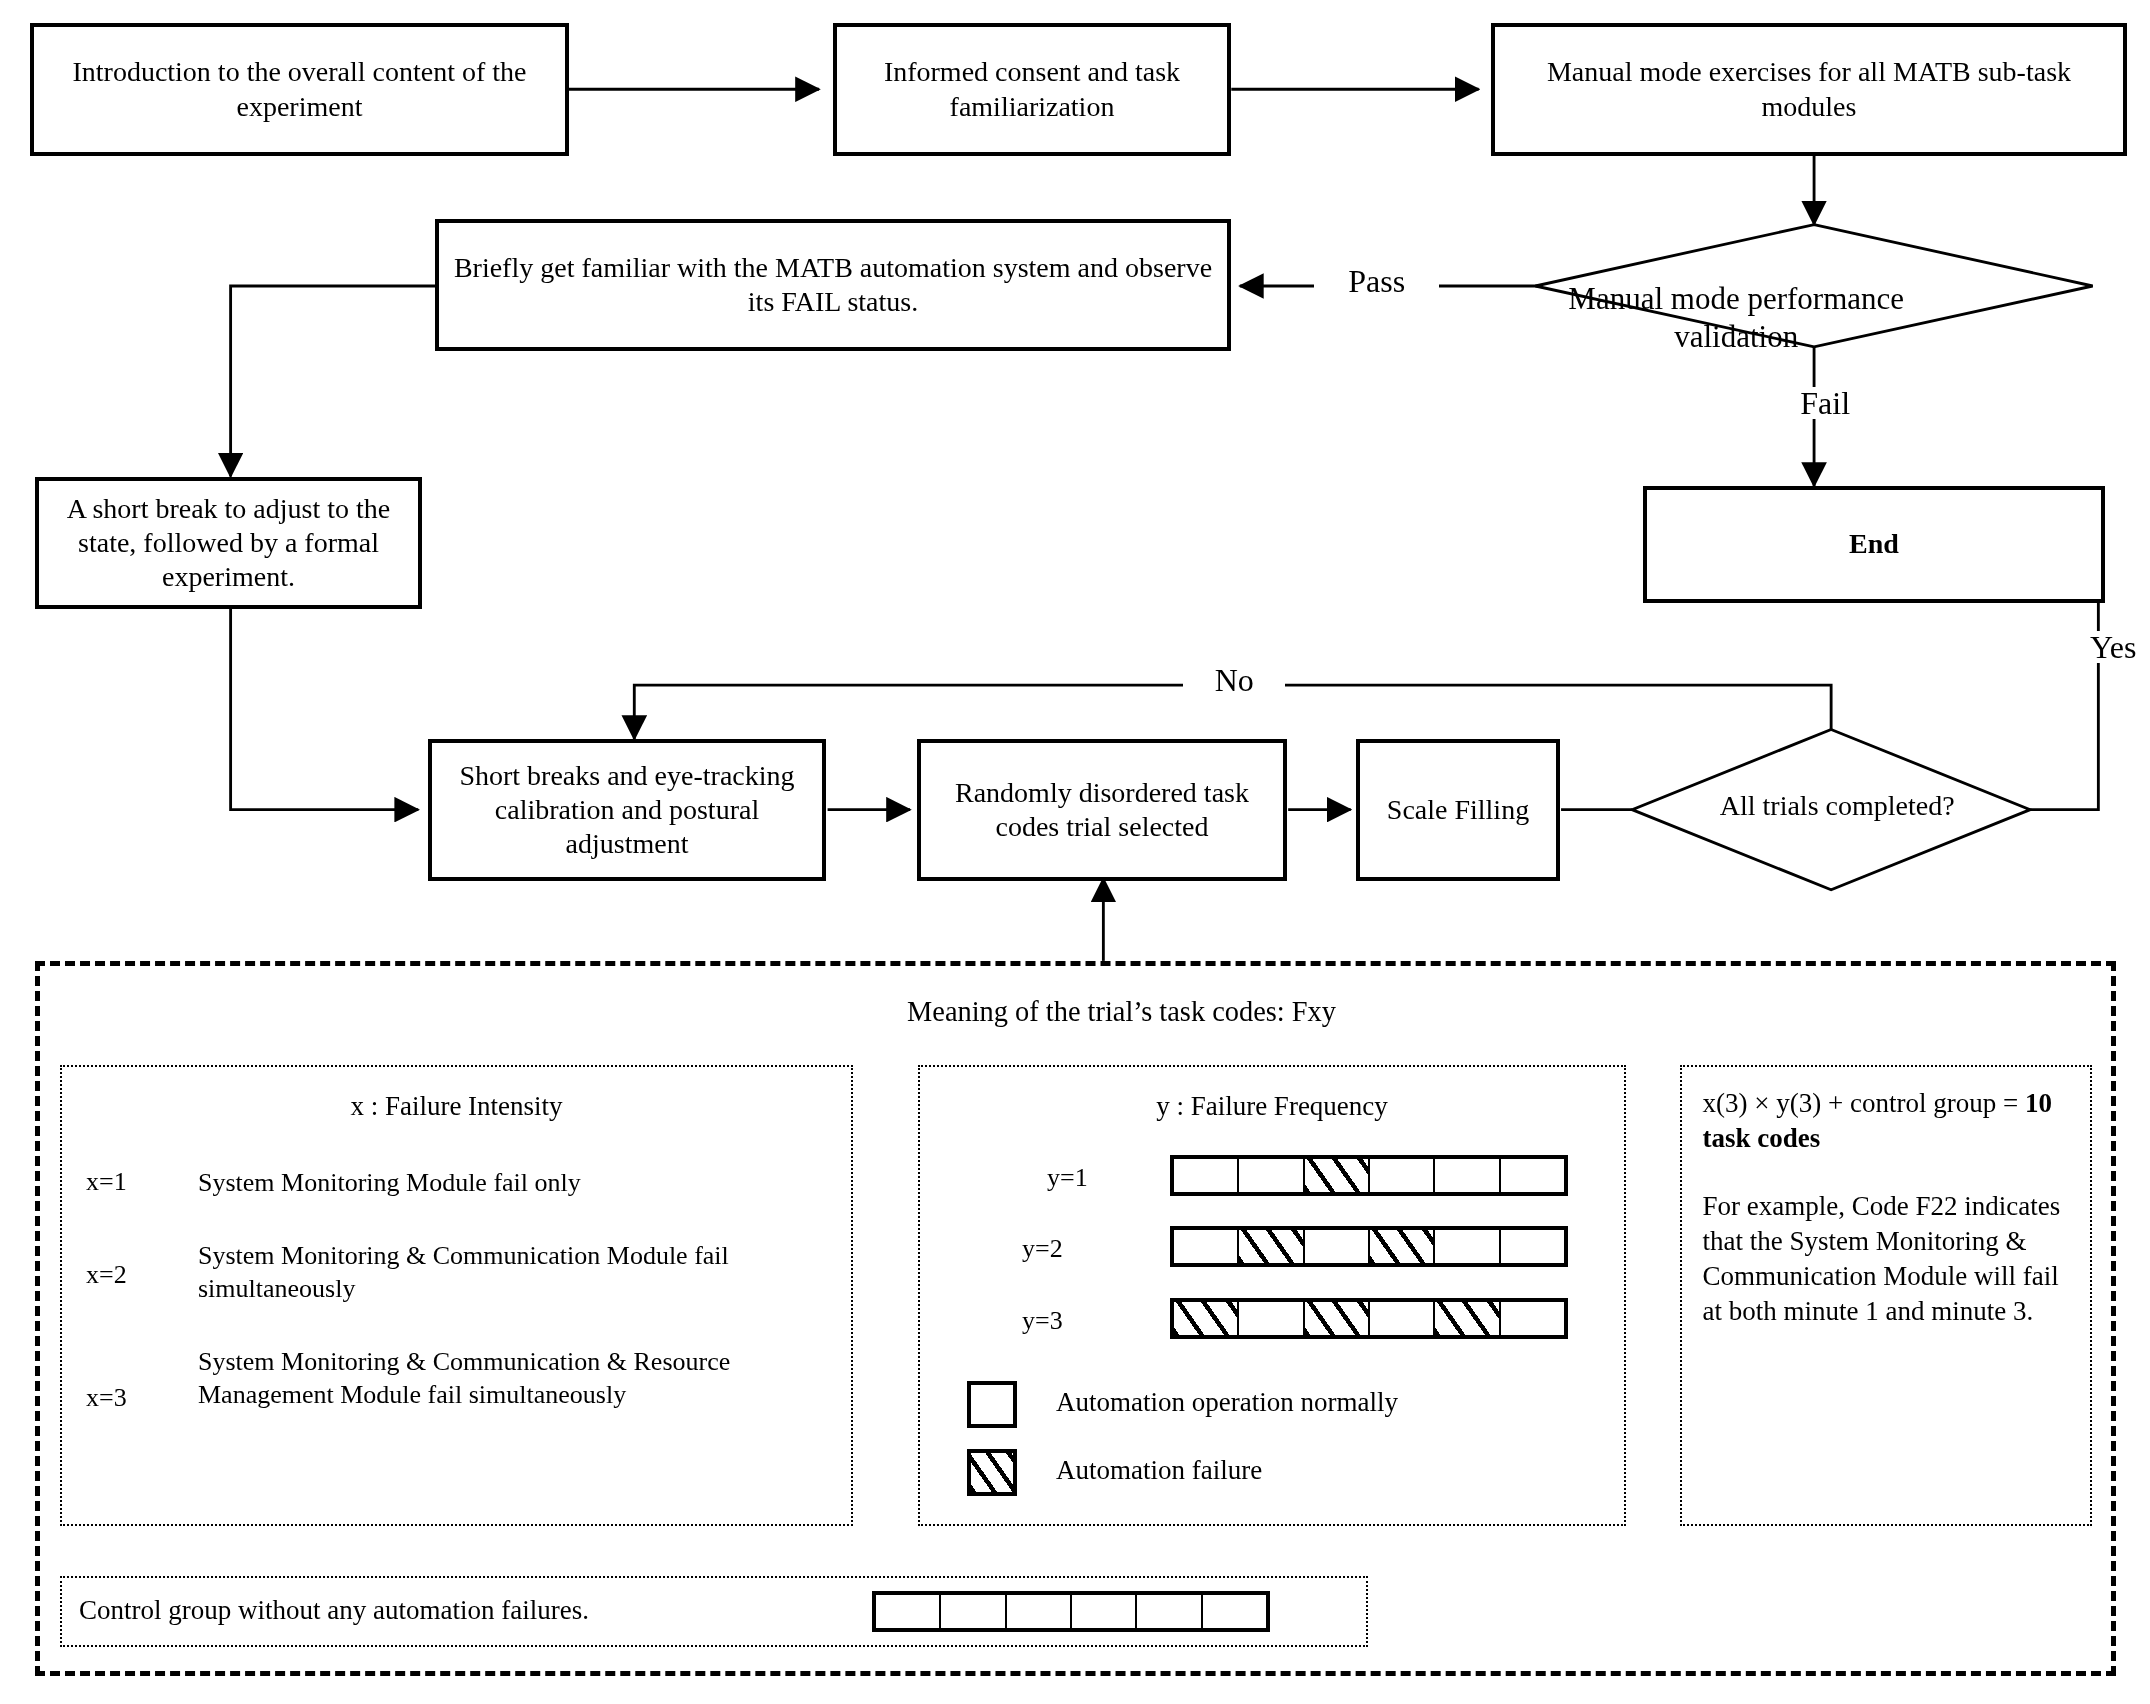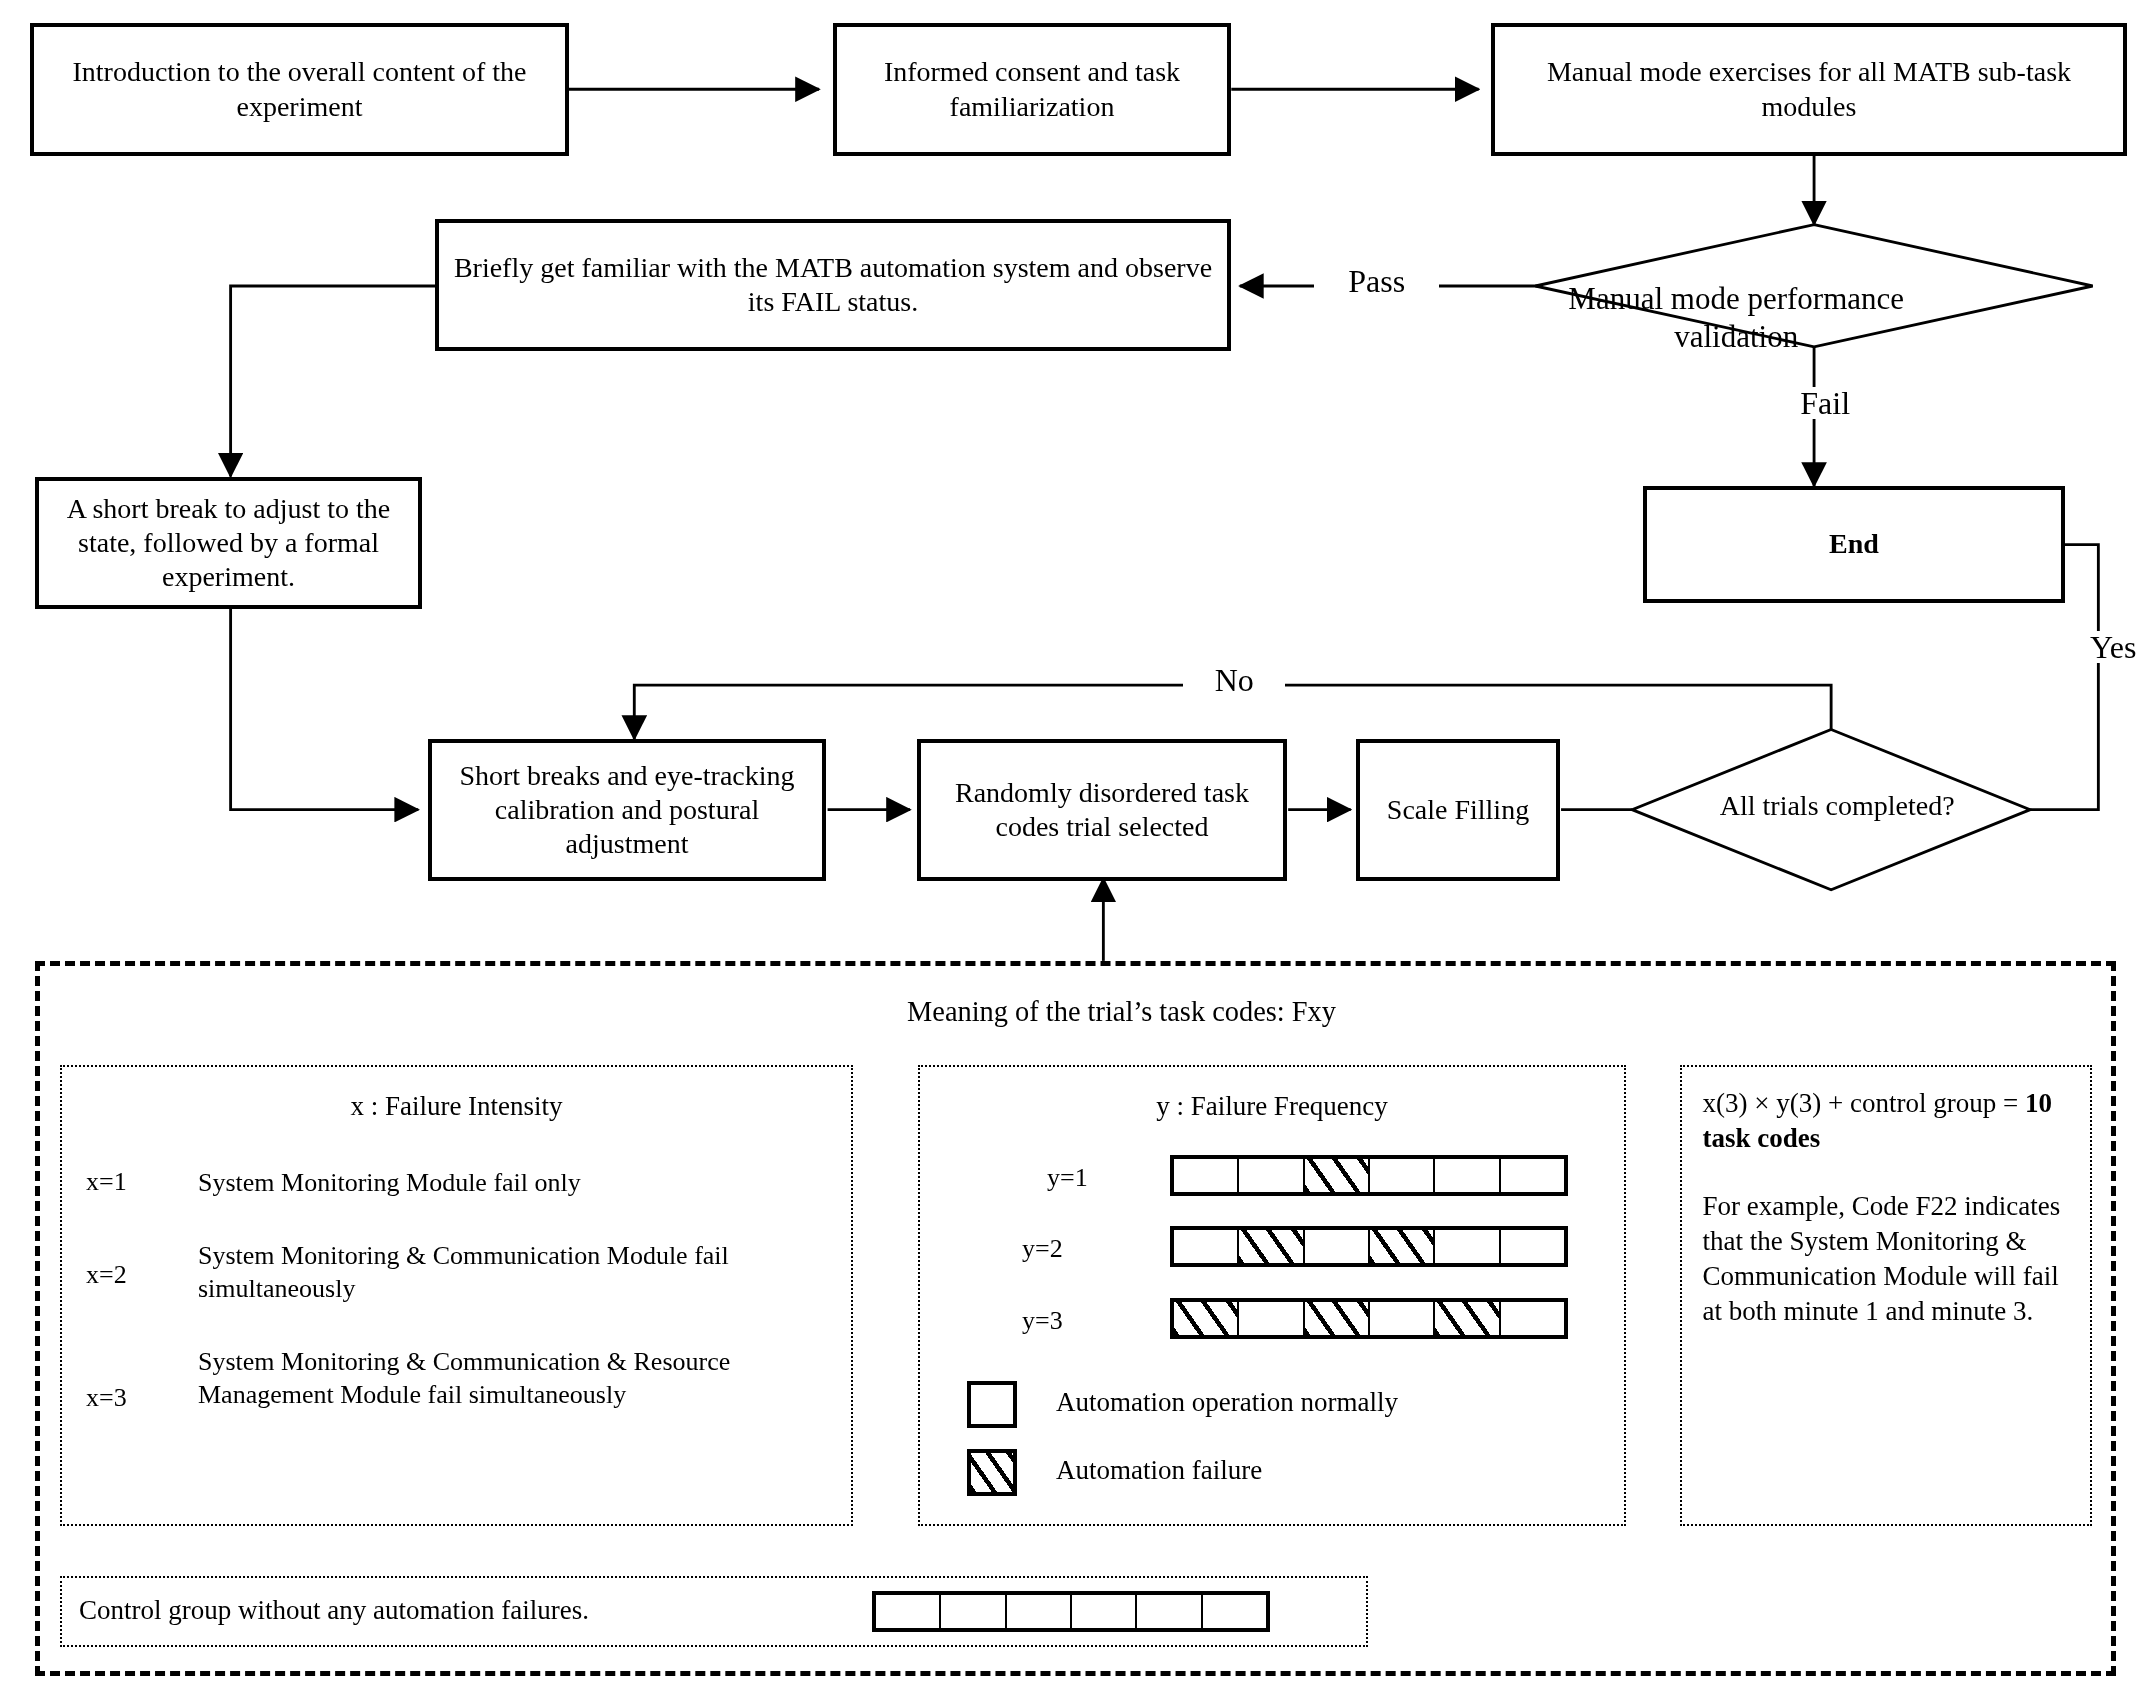--- a/index.html
+++ b/index.html
@@ -105,21 +105,21 @@
   </div>
 
   <div class="node" style="left:435px;top:219px;width:796px;height:132px;">
     <span>Briefly get familiar with the MATB automation system and observe its FAIL status.</span>
   </div>
 
   <div class="node" style="left:35px;top:477px;width:387px;height:132px;">
     <span>A short break to adjust to the state, followed by a formal experiment.</span>
   </div>
 
-  <div class="node bold" style="left:1643px;top:486px;width:422px;height:117px;">
+  <div class="node bold" style="left:1643px;top:486px;width:462px;height:117px;">
     <span>End</span>
   </div>
 
   <div class="node" style="left:428px;top:739px;width:398px;height:142px;">
     <span>Short breaks and eye-tracking calibration and postural adjustment</span>
   </div>
 
   <div class="node" style="left:917px;top:739px;width:370px;height:142px;">
     <span>Randomly disordered task codes trial selected</span>
   </div>

